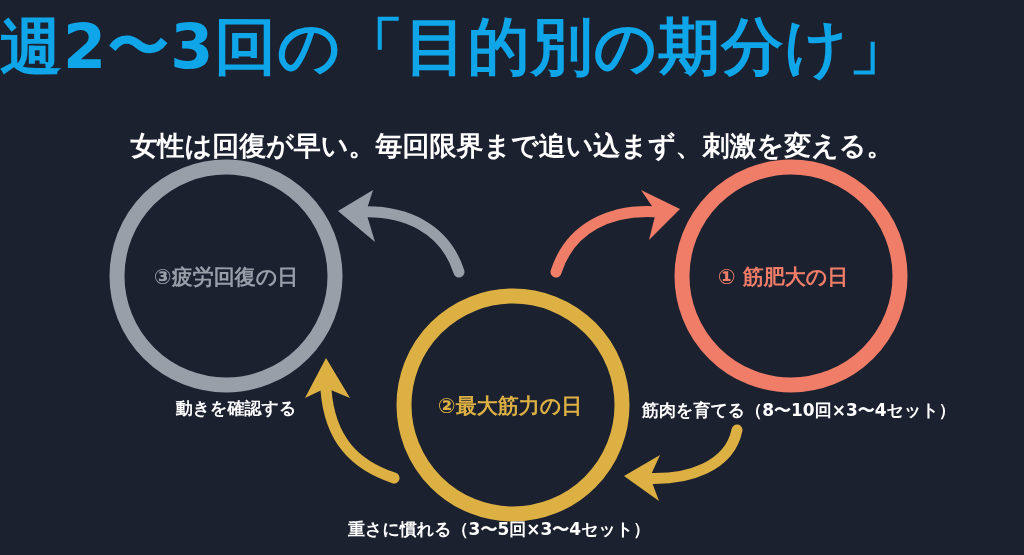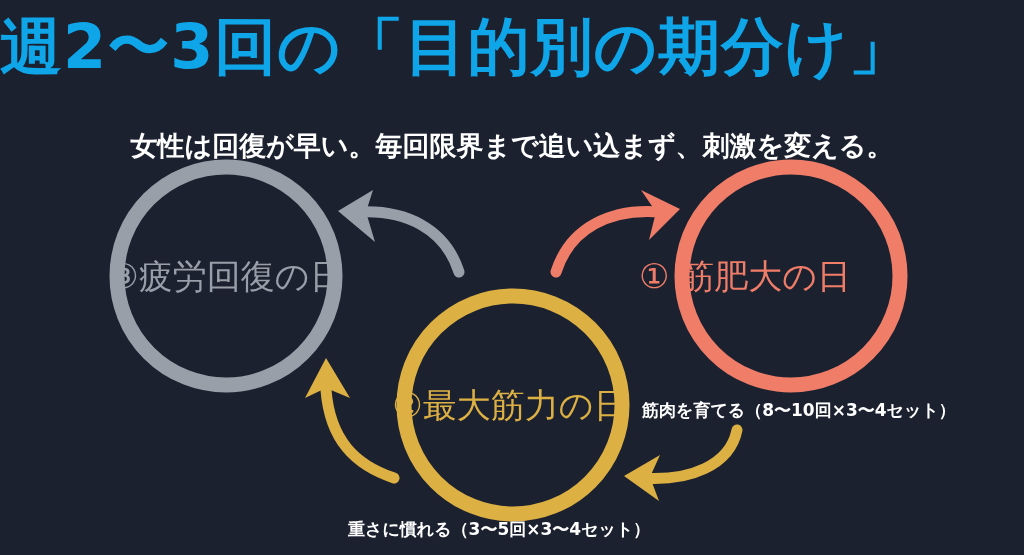--- a/index.html
+++ b/index.html
@@ -14,22 +14,22 @@
     text-align: left; font-size: 62px; font-weight: bold;
     letter-spacing: 1px; color: #0ea5e9; line-height: 78px;
   }
   .subtitle {
     position: absolute; left: 0; top: 108px; width: 1024px;
     text-align: center; font-size: 27px; font-weight: bold;
     color: #ffffff; line-height: 40px; margin-top: 18px;
   }
   svg.diagram { position: absolute; left: 0; top: 0; }
   .circle-label {
-    position: absolute; font-weight: normal; white-space: nowrap;
-    transform: translate(-50%, -50%); font-size: 34px;
+    position: absolute; font-weight: bold; white-space: nowrap;
+    transform: translate(-50%, -50%); font-size: 21px;
   }
   .note {
     position: absolute; font-size: 17px; font-weight: bold;
     color: #ffffff; white-space: nowrap; text-align: center; line-height: 24px;
   }
 </style>
 </head>
 <body>
 
 <div class="title">週2〜3回の「目的別の期分け」</div>
@@ -58,19 +58,20 @@
     <path d="M660 455 L 624 476 L 659 501 L 650 477 Z" fill="#ddb043"></path>
   </g>
 
   <g>
     <path d="M394 478 C 355 465, 330 440, 326 390" fill="none" stroke="#ddb043" stroke-width="11" stroke-linecap="round"></path>
     <path d="M305 398 L 326 358 L 350 398 L 326 388 Z" fill="#ddb043"></path>
   </g>
 </svg>
 
 <div class="circle-label" style="left:226px; top:277px; color:#989fa8;">③疲労回復の日</div>
-<div class="circle-label" style="left:745px; top:277px; color:#f07d68;">① 筋肥大の日</div>
+<div class="circle-label" style="left:783px; top:277px; color:#f07d68;">① 筋肥大の日</div>
 <div class="circle-label" style="left:510px; top:406px; color:#ddb043;text-align:right;">②最大筋力の日</div>
 
 <div class="note" style="left:80px; top:396px; width:312px;">
+  <div>動きを確認する</div>
 </div>
 <div class="note" style="left:642px; top:398px;">筋肉を育てる（8〜10回×3〜4セット）</div>
 <div class="note" style="left:348px; top:517px;">重さに慣れる（3〜5回×3〜4セット）</div>
 
 </body></html>

